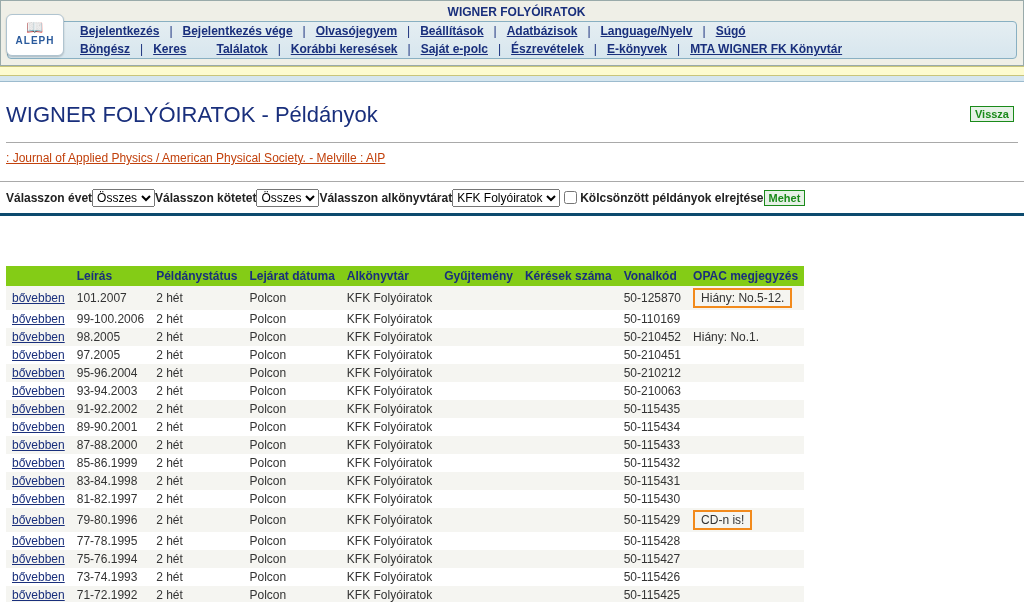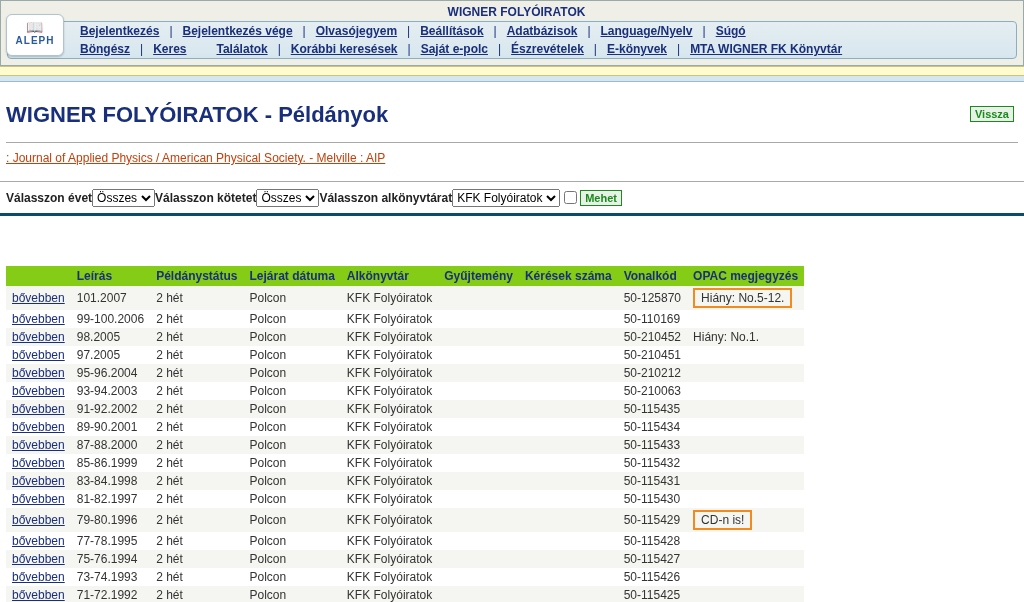--- a/index.html
+++ b/index.html
@@ -76,21 +76,21 @@
   }
 
   .page-title-row {
     display: flex;
     align-items: center;
     padding: 4px 10px 6px 6px;
   }
   h1.page-title {
     font-size: 22px;
     color: #192f7c;
-    font-weight: bold;
+    font-weight: normal;
     margin: 6px 0 4px 0;
     flex: 1;
   }
   .btn {
     display: inline-block;
     background: #e7f1e7;
     border: 1px solid #1a8a1a;
     color: #1a8a1a;
     font-size: 11px;
     padding: 1px 4px;
@@ -213,20 +213,21 @@
   </select>
   <label>Válasszon kötetet</label>
   <select>
     <option>Összes</option>
   </select>
   <label>Válasszon alkönyvtárat</label>
   <select>
     <option>KFK Folyóiratok</option>
   </select>
   <input type="checkbox" style="">
+  <label>Kölcsönzött példányok elrejtése</label>
   <a class="btn">Mehet</a>
 </div>
 
 <table class="items">
   <thead>
       <tr id="thead-row">
         <th class="first-col"></th>
         <th>Leírás</th>
         <th>Példánystátus</th>
         <th>Lejárat dátuma</th>

